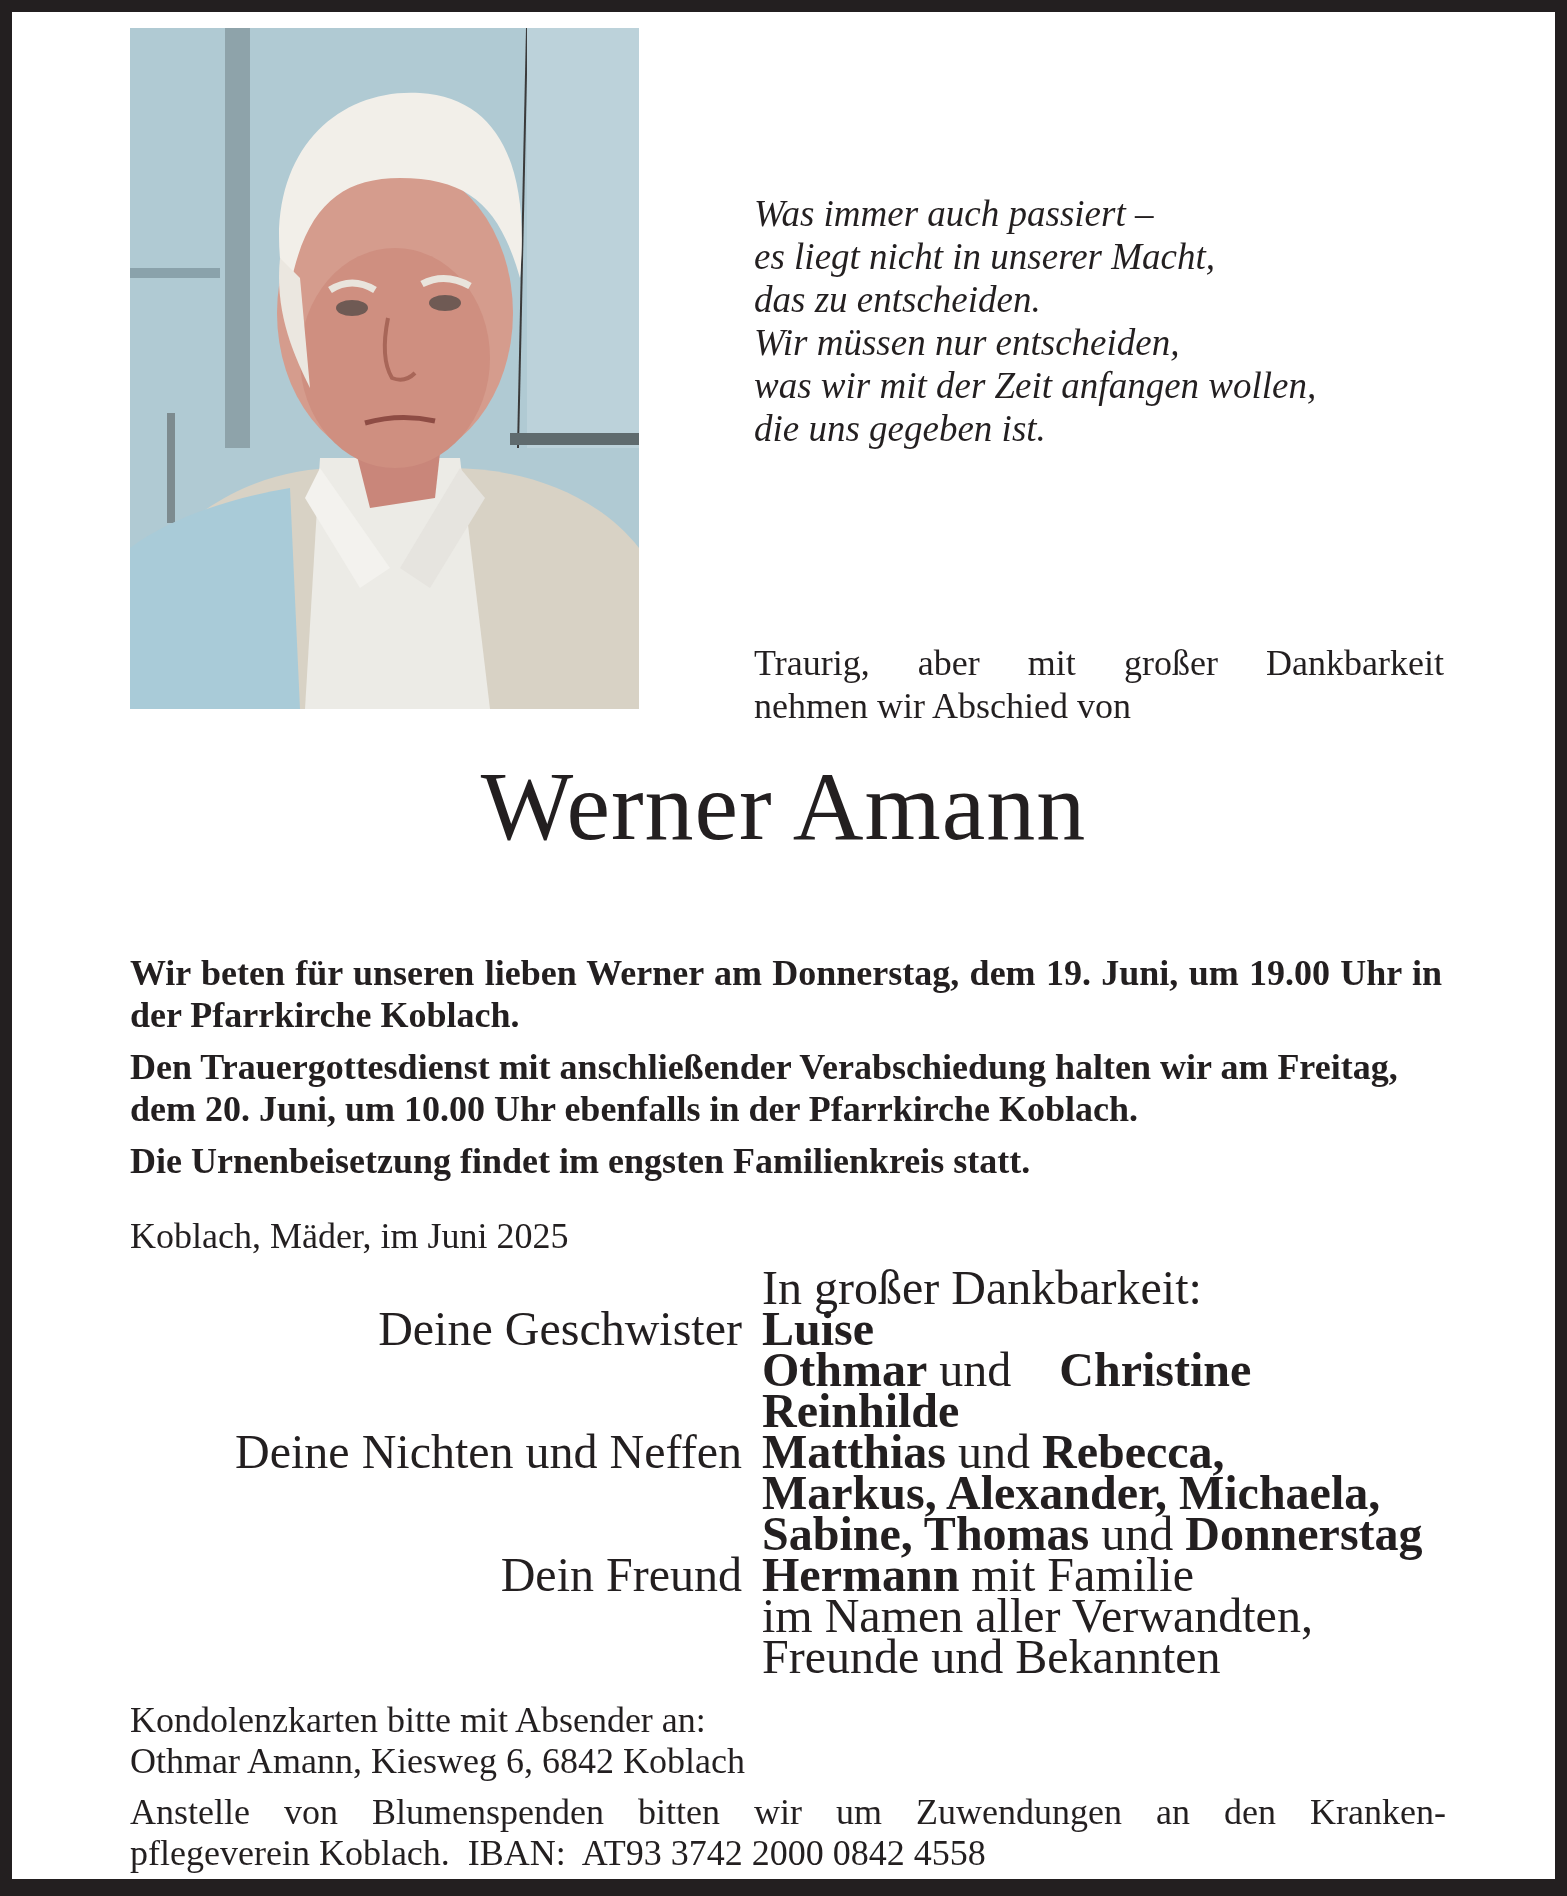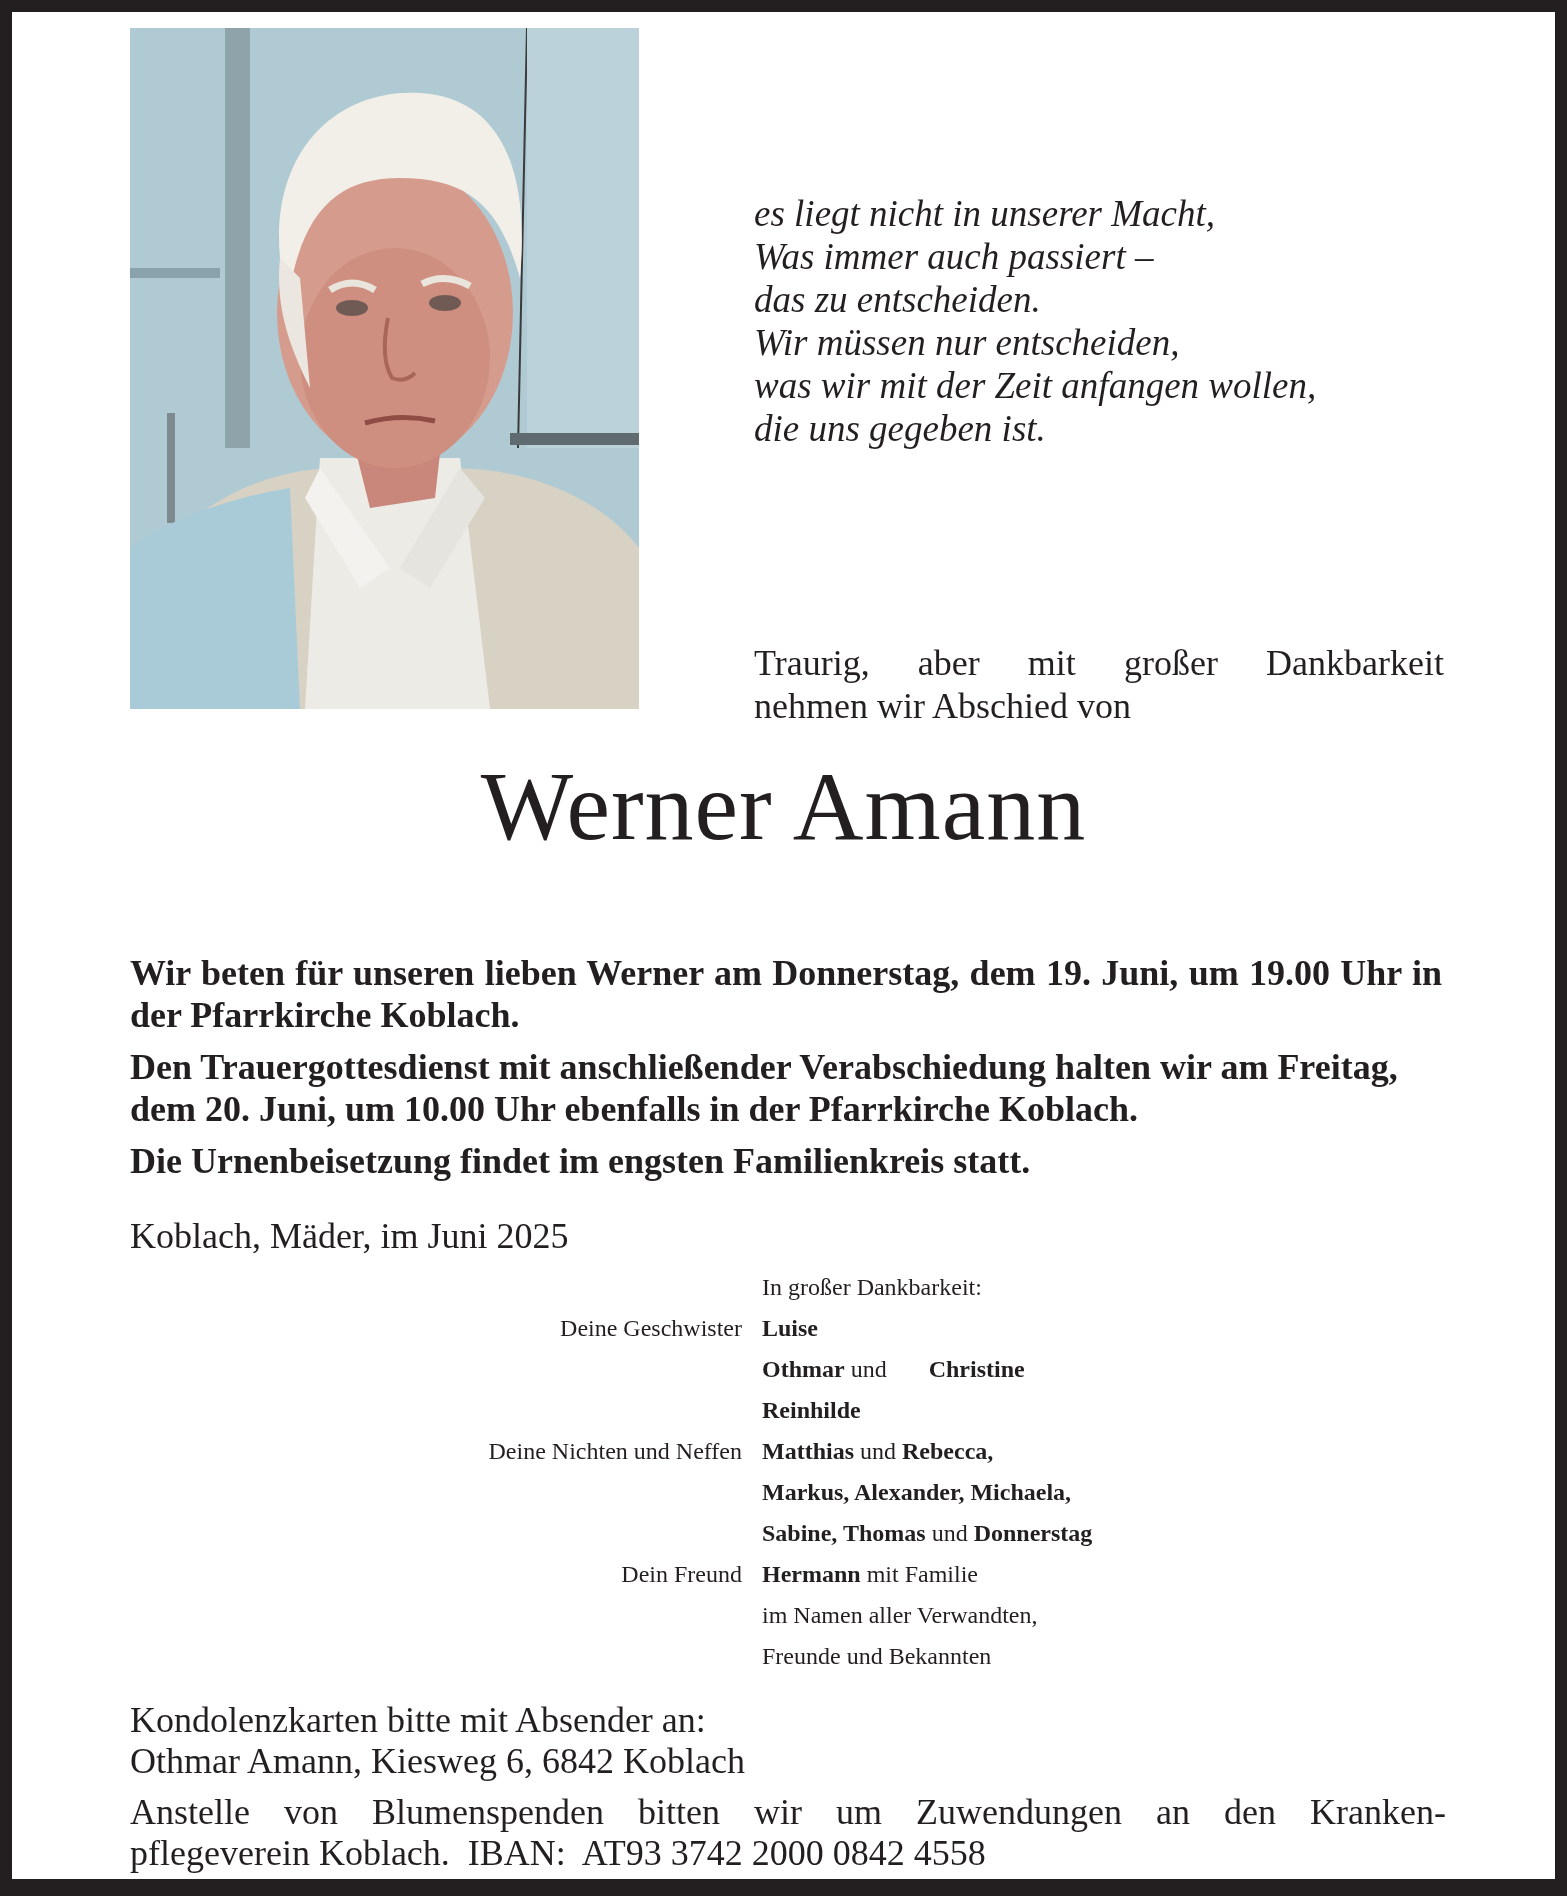--- a/index.html
+++ b/index.html
@@ -14,21 +14,21 @@
   .intro{position:absolute;left:742px;top:630px;width:690px;font-size:36px;line-height:43px;}
   .intro .l1{display:flex;justify-content:space-between;}
   .name{position:absolute;left:0;width:100%;top:744px;text-align:center;font-size:98px;line-height:100px;letter-spacing:1px;}
   .dates{position:absolute;left:0;width:100%;top:858px;text-align:center;font-weight:bold;font-size:36px;line-height:44px;}
   .dates sup{font-size:22px;vertical-align:14px;}
   .body{position:absolute;left:118px;top:940px;width:1316px;font-size:36px;line-height:42px;}
   .body p{margin:0 4px 10px 0;text-align:justify;font-weight:bold;}
   .body p.last{text-align:left;}
   .place{position:absolute;left:118px;top:1203px;font-size:36px;line-height:42px;}
   .place b{font-weight:normal;}
-  .fam{position:absolute;left:118px;top:1255px;width:1316px;font-size:24px;line-height:41px;}
+  .fam{position:absolute;left:118px;top:1255px;width:1316px;font-size:48px;line-height:41px;}
   .row{display:flex;}
   .row .lbl{width:612px;text-align:right;padding-right:20px;flex:none;}
   .row .val{flex:1;white-space:nowrap;}
   .row b{font-weight:bold;}
   .foot{position:absolute;left:118px;top:1688px;width:1316px;font-size:36px;line-height:41px;}
   .foot p{margin:0 0 10px 0;}
   .foot .j{display:flex;justify-content:space-between;}
 </style>
 </head>
 <body>
@@ -65,22 +65,22 @@
       <ellipse cx="315" cy="275" rx="16" ry="8" fill="#6f5a54"></ellipse>
       <path d="M200 262 Q222 248 245 262" stroke="#e9e4dc" stroke-width="7" fill="none"></path>
       <path d="M292 256 Q315 244 340 258" stroke="#e9e4dc" stroke-width="7" fill="none"></path>
 
       <path d="M258 290 Q250 330 262 350 Q275 355 285 345" stroke="#a86658" stroke-width="4" fill="none"></path>
       <path d="M235 395 Q270 385 305 393" stroke="#8e4c44" stroke-width="5" fill="none"></path>
     </svg>
   </div>
 
   <div class="poem">
+    <div>Was immer auch passiert –</div>
     <div>es liegt nicht in unserer Macht,</div>
-    <div>Was immer auch passiert –</div>
     <div>das zu entscheiden.</div>
     <div>Wir müssen nur entscheiden,</div>
     <div>was wir mit der Zeit anfangen wollen,</div>
     <div>die uns gegeben ist.</div>
   </div>
 
   <div class="intro">
     <div class="l1">
       <span>Traurig,</span>
       <span>aber</span>

